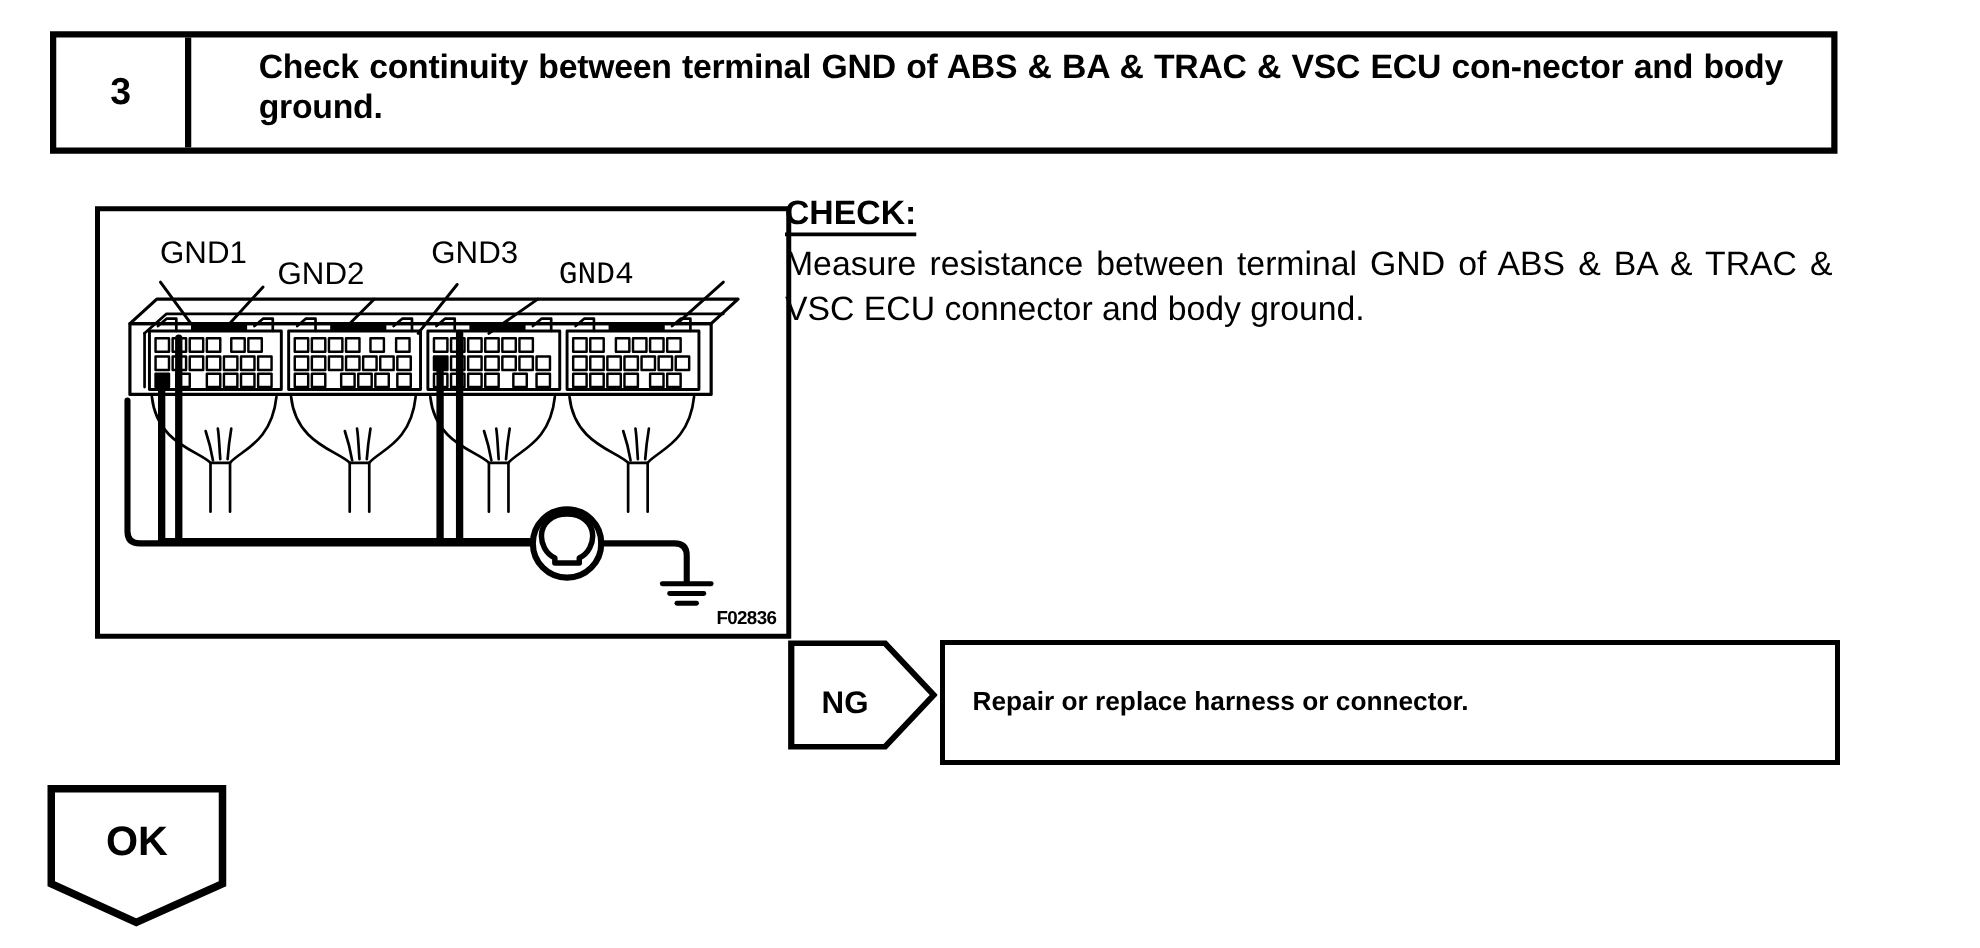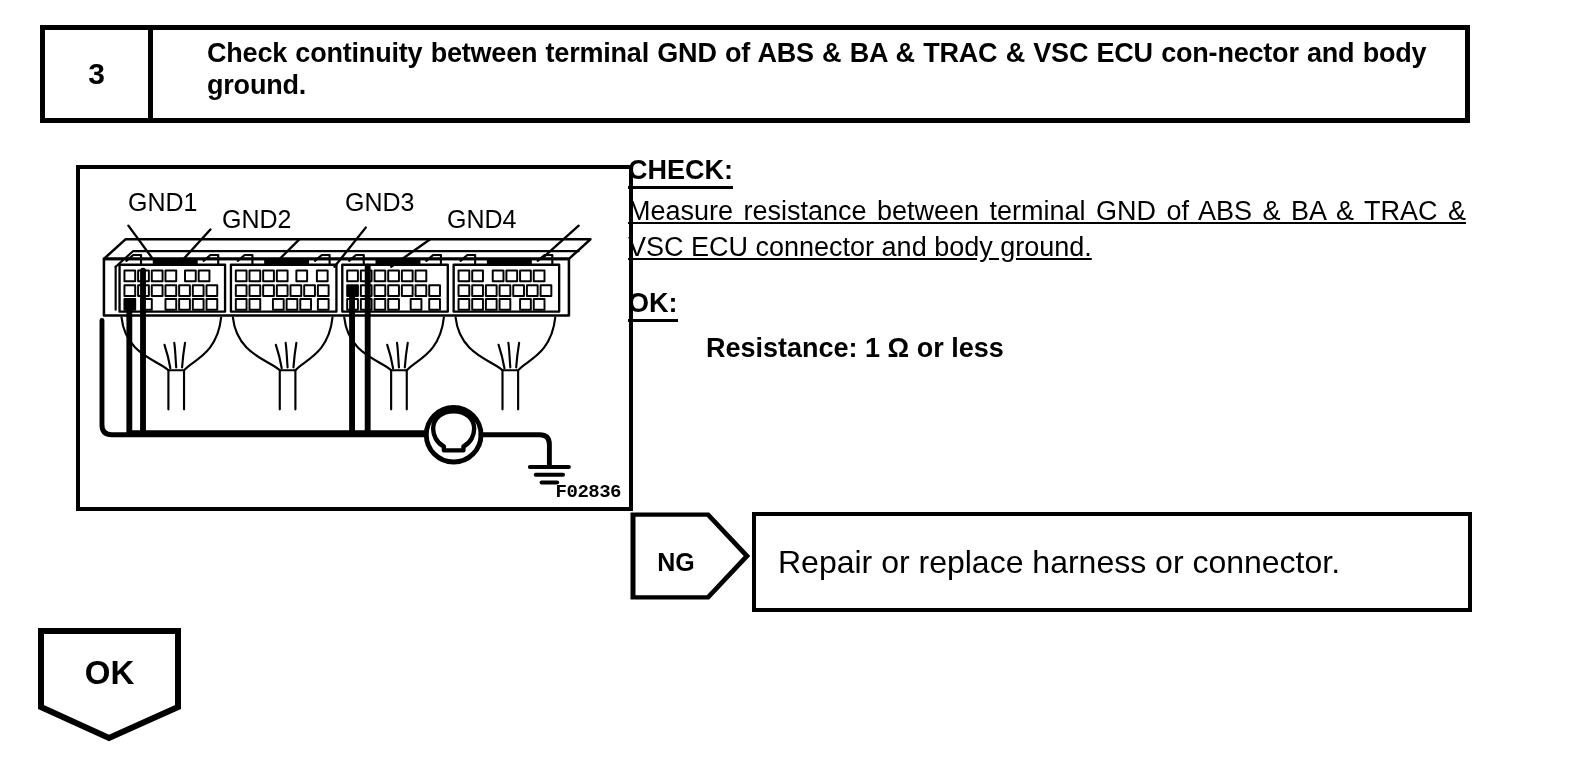--- a/index.html
+++ b/index.html
@@ -76,36 +76,36 @@
     left: 0;
     top: 0;
     width: 100%;
     height: 100%;
     display: block;
   }
   .fig-code {
     position: absolute;
     right: 8px;
     bottom: 4px;
-    font-size: 19px;
-    font-weight: bold;
-    font-family: Liberation Mono, monospace;
+    font-size: 15px;
+    font-weight: bold;
+    font-family: Liberation Sans, sans-serif;
     letter-spacing: -0.5px;
   }
   .gnd-label {
     position: absolute;
     font-size: 25px;
     font-family: "Liberation Sans", sans-serif;
     line-height: 1;
     white-space: nowrap;
   }
   .gnd-1 { left: 48px; top: 21px; }
   .gnd-2 { left: 142px; top: 38px; }
   .gnd-3 { left: 265px; top: 21px; }
-  .gnd-4 { left: 367px; top: 38px; }
+  .gnd-4 { left: 367px; top: 38px; font-family: Liberation Mono, monospace; }
 
   
   .check-block {
     position: absolute;
     left: 628px;
     top: 155px;
     width: 840px;
   }
   .label-underlined {
     display: inline-block;
@@ -114,23 +114,22 @@
     line-height: 1.16;
     border-bottom: 3px solid #000;
     padding-bottom: 0px;
     margin-bottom: 2px;
   }
   .check-body {
     font-size: 27px;
     line-height: 1.33;
     text-align: justify;
     text-align-last: left;
-    margin: 3px 0 22px 0;
+    margin: 3px 0 10px 0;
     width: 838px;
-    text-decoration: underline;
   }
   .ok-section { margin-top: 4px; }
   .resistance-line {
     font-size: 27px;
     font-weight: bold;
     margin: 8px 0 0 78px;
     line-height: 1.2;
   }
 
   
@@ -160,22 +159,22 @@
     top: 512px;
     width: 720px;
     height: 100px;
     border: 4px solid #000;
     box-sizing: border-box;
     display: flex;
     align-items: center;
     padding-left: 22px;
   }
   .ng-result-text {
-    font-size: 32px;
-    font-weight: normal;
+    font-size: 21px;
+    font-weight: bold;
     line-height: 1.2;
   }
 
   
   .ok-arrow {
     position: absolute;
     left: 37px;
     top: 627px;
     width: 145px;
     height: 115px;
@@ -392,22 +391,20 @@
   <span class="gnd-label gnd-2">GND2</span>
   <span class="gnd-label gnd-3">GND3</span>
   <span class="gnd-label gnd-4">GND4</span>
 
   <span class="fig-code">F02836</span>
 </div>
 
 <div class="check-block">
   <div><span class="label-underlined">CHECK:</span></div>
   <div class="check-body">Measure resistance between terminal GND of ABS &amp; BA &amp; TRAC &amp; VSC ECU connector and body ground.</div>
-  <div class="ok-section"><span class="label-underlined">OK:</span></div>
-  <div class="resistance-line">Resistance: 1 Ω or less</div>
 </div>
 
 <div class="ng-arrow">
   <svg viewBox="0 0 120 100" preserveAspectRatio="none">
     <path d="M3 3 L78 3 L117 50 L78 97 L3 97 Z" fill="#fff" stroke="#000" stroke-width="5" stroke-linejoin="miter"></path>
   </svg>
   <span class="ng-text">NG</span>
 </div>
 
 <div class="ng-result-box">

